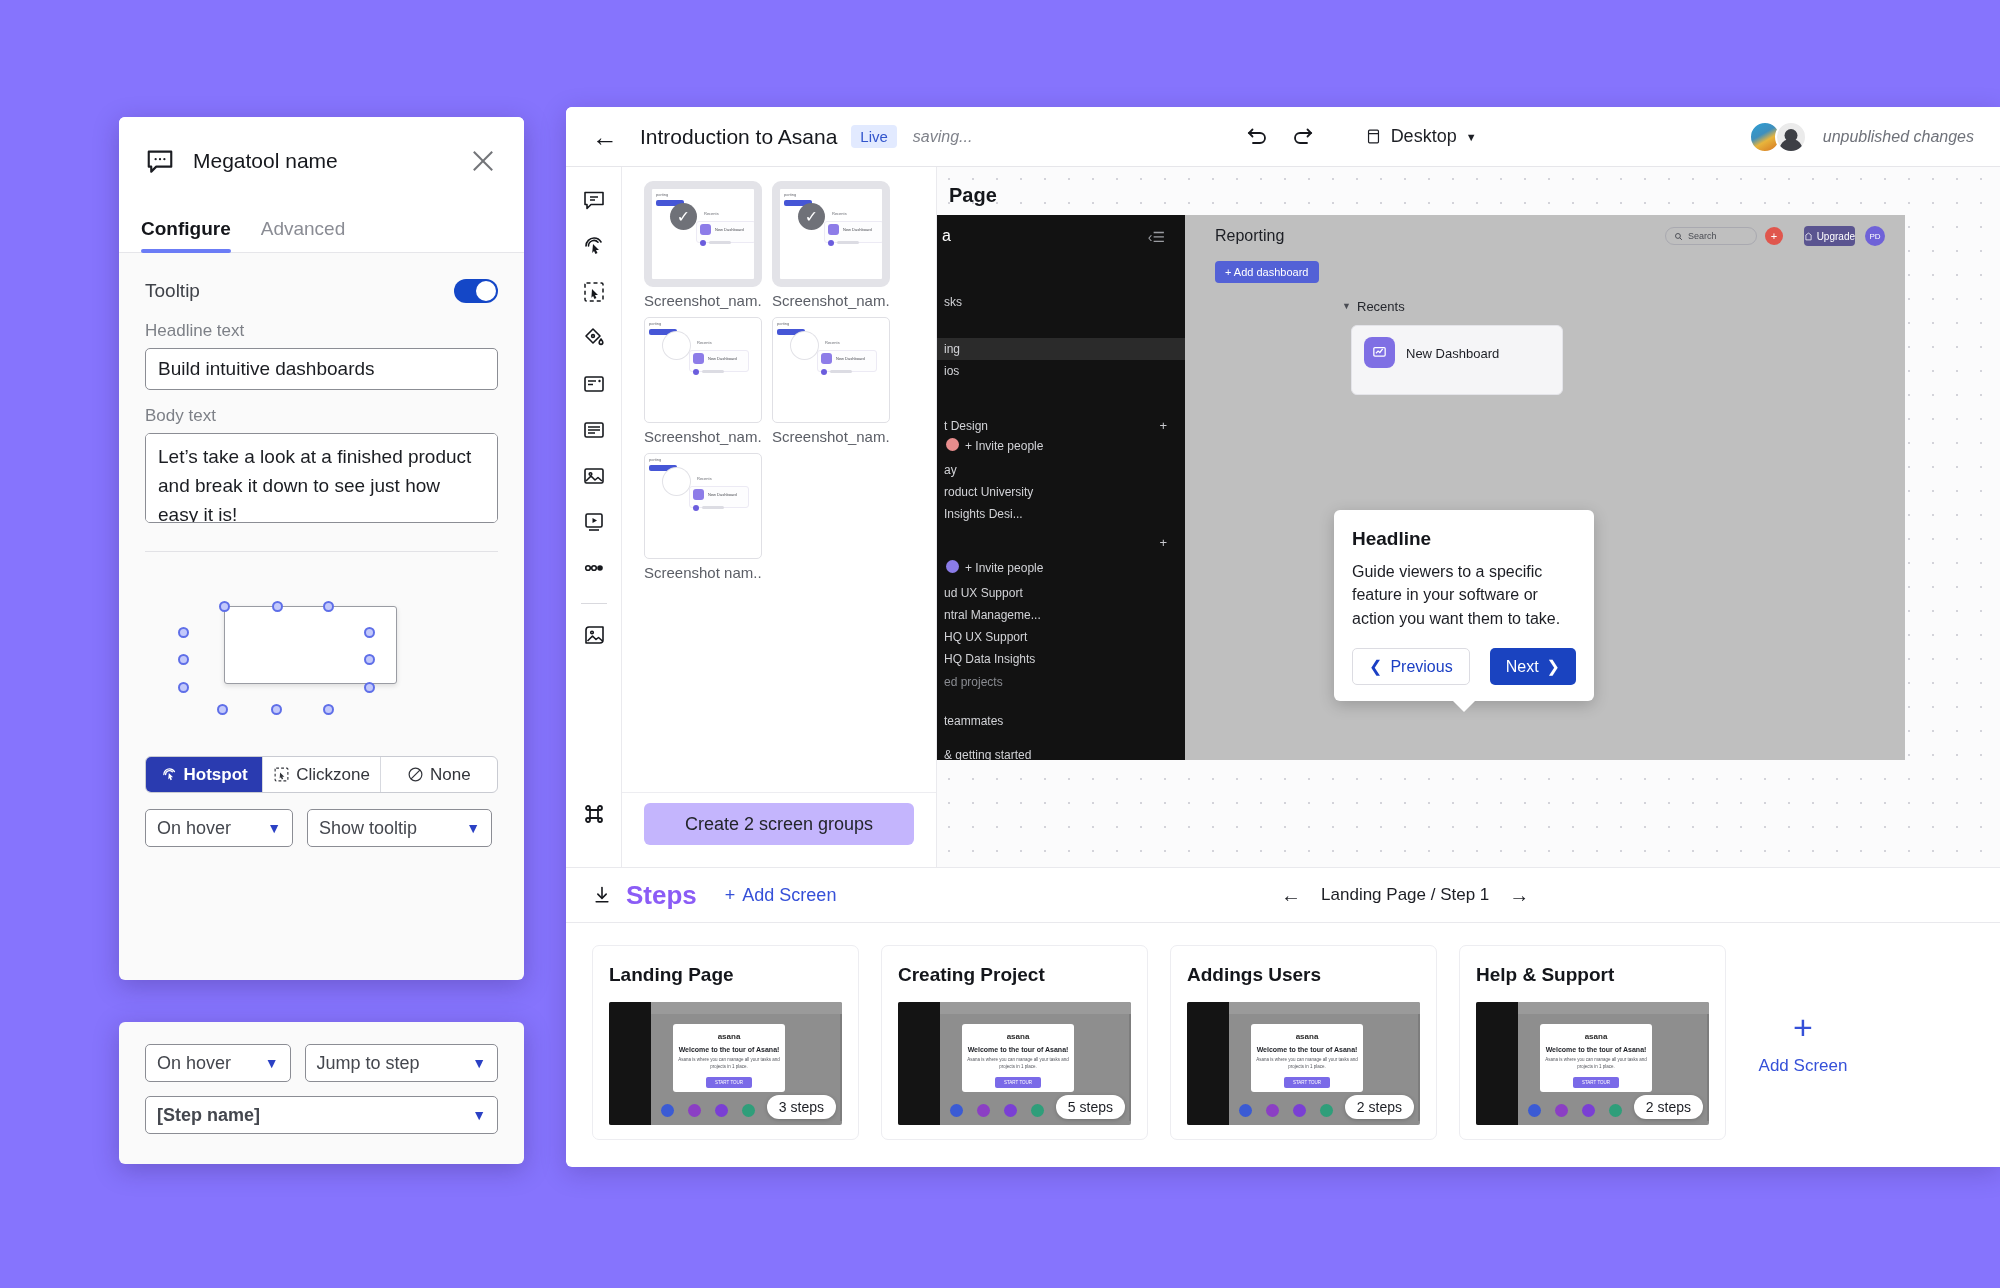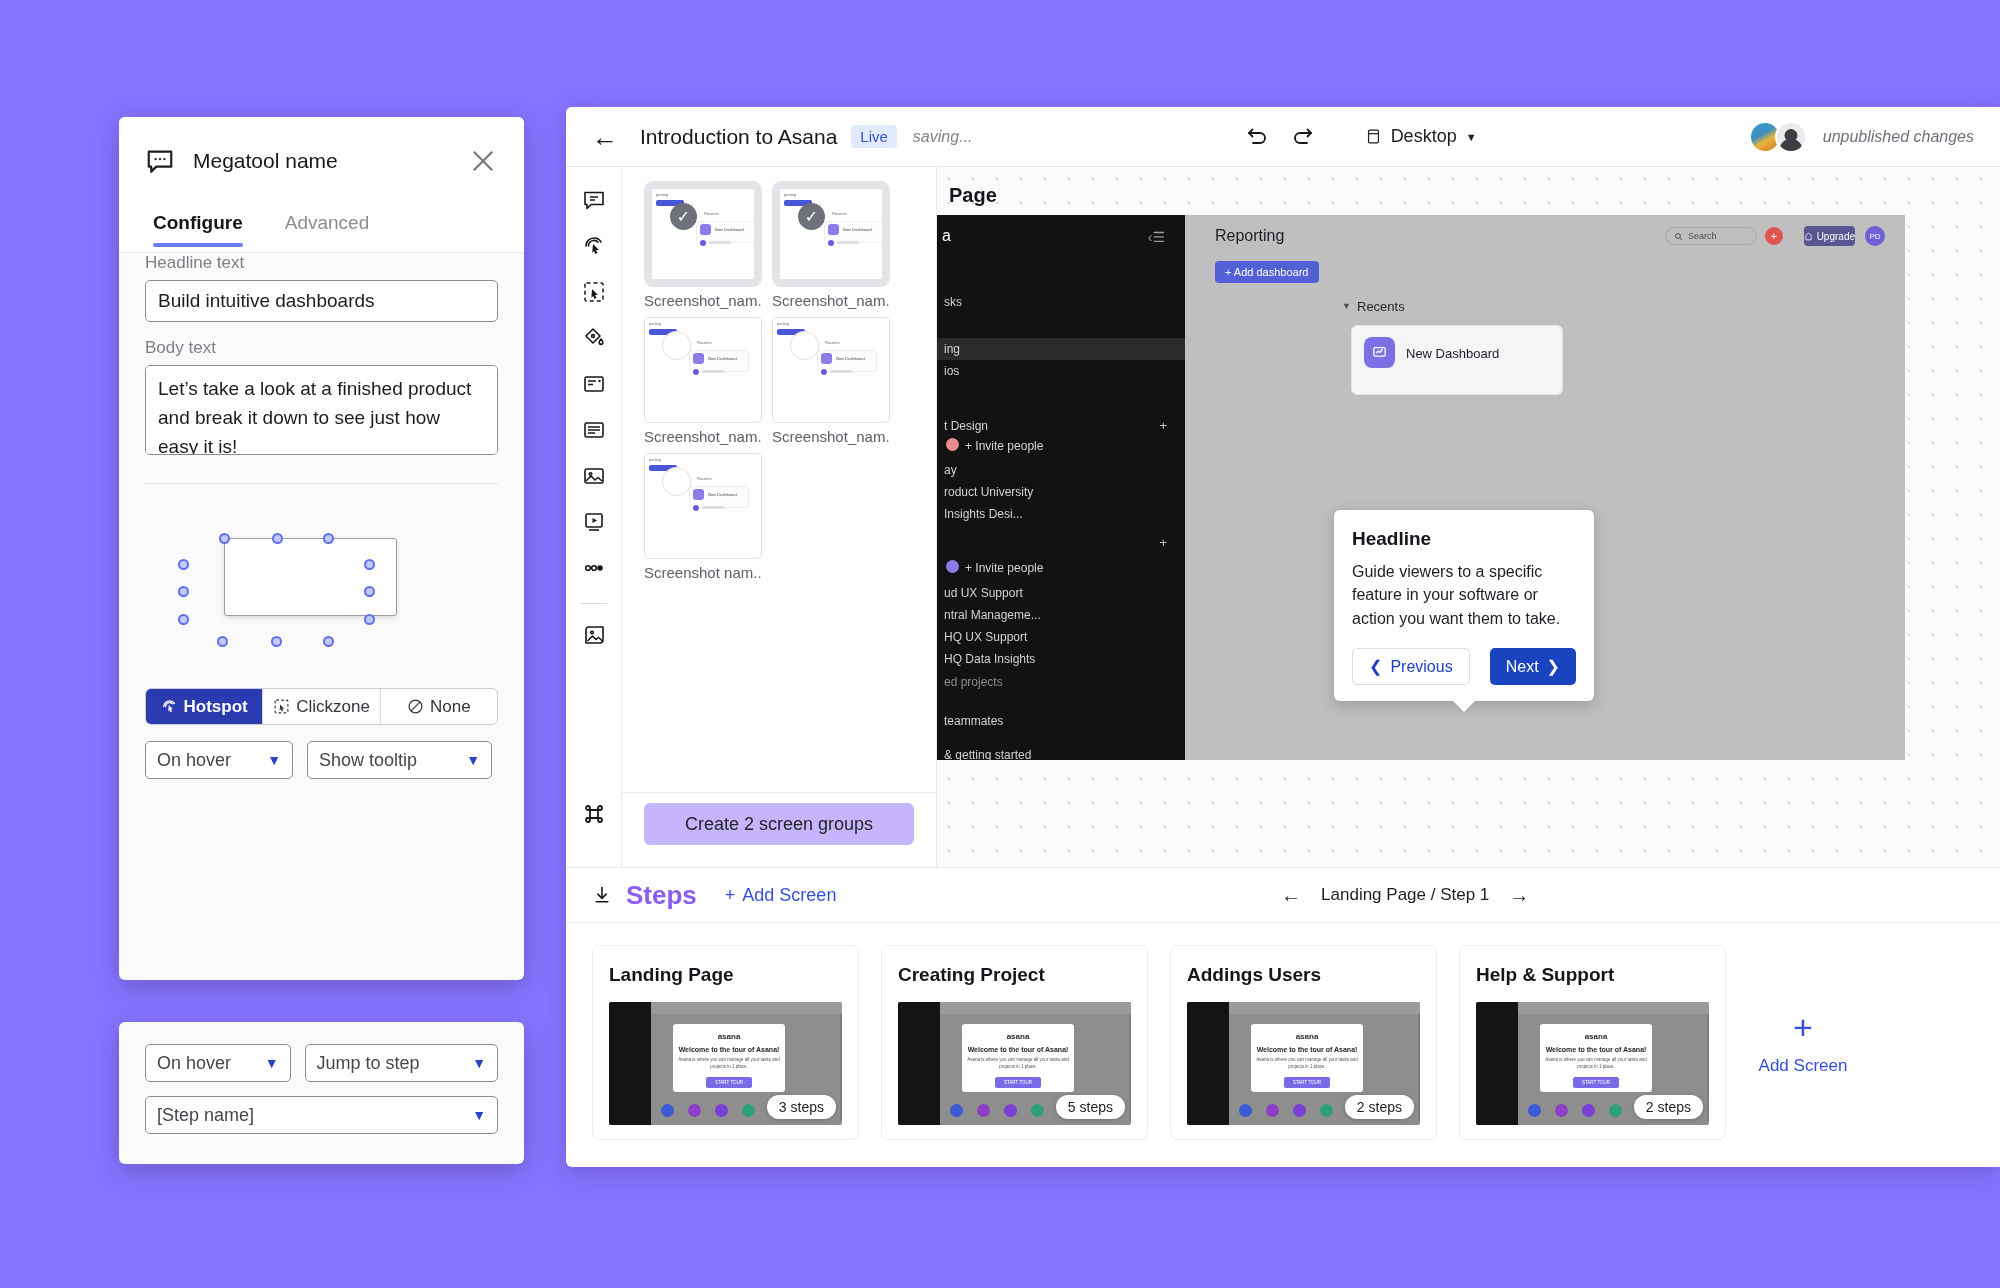--- a/index.html
+++ b/index.html
@@ -30,22 +30,22 @@
     width: 30px; height: 30px; position: relative; cursor: pointer; opacity: .72;
   }
   .close-x:before, .close-x:after {
     content: ""; position: absolute; left: 2px; top: 14px; width: 26px; height: 2px;
     background: #3d3f45;
   }
   .close-x:before { transform: rotate(45deg); }
   .close-x:after  { transform: rotate(-45deg); }
 
   .cfg-tabs {
-    background: #fff; display: flex; padding: 0 34px; gap: 42px;
-    border-bottom: 1px solid #e6e6ea; height: 48px; align-items: center;
+    background: #fff; display: flex; padding: 0 22px; gap: 30px;
+    border-bottom: 1px solid #e6e6ea; height: 48px; align-items: flex-end;
   }
   .cfg-tab {
     font-size: 19px; color: #8a8c94; padding-bottom: 12px; cursor: pointer;
     position: relative; white-space: nowrap;
   }
   .cfg-tab.active { color: #14161b; font-weight: bold; }
   .cfg-tab.active:after {
     content: ""; position: absolute; left: 0; right: 0; bottom: -1px;
     height: 4px; background: #6b7cf6; border-radius: 2px;
   }
@@ -110,21 +110,21 @@
 
   .ddrow { display: flex; gap: 14px; margin-top: 16px; }
   .dd {
     border: 1px solid #8b8d94; border-radius: 5px; background: #fff;
     height: 38px; display: flex; align-items: center; justify-content: space-between;
     padding: 0 11px; font-size: 18px; color: #44474e; cursor: pointer; gap: 10px;
   }
   .dd .chev { color: #2b41c4; font-size: 14px; line-height: 1; }
   .dd-hover { width: 148px; }
   .dd-action { width: 185px; }
-  .dd-full { width: 100%; margin-top: 14px; }
+  .dd-full { width: 100%; margin-top: 14px; font-weight: bold; }
 
   
   .cfg-panel2 {
     position: absolute; left: 119px; top: 1022px;
     width: 405px; height: 142px;
     background: #fafafa; border-radius: 6px;
     box-shadow: 0 6px 26px rgba(40,20,90,.28);
     padding: 22px 26px;
   }
   .cfg-panel2 .ddrow { margin-top: 0; }
@@ -391,20 +391,26 @@
       <div class="cfg-title">Megatool name</div>
       <div class="close-x"></div>
     </div>
 
     <div class="cfg-tabs">
       <div class="cfg-tab active">Configure</div>
       <div class="cfg-tab">Advanced</div>
     </div>
 
     <div class="cfg-body">
+      <div class="row-toggle">
+        <span class="lbl">Tooltip</span>
+        <span class="toggle">
+            <span class="knob"></span>
+          </span>
+      </div>
 
       <div class="field-label">Headline text</div>
       <input class="tinput" value="Build intuitive dashboards" style="">
 
       <div class="gap14"></div>
       <div class="field-label">Body text</div>
       <textarea class="tarea" style="">Let’s take a look at a finished product and break it down to see just how easy it is!</textarea>
 
       <div class="hr"></div>
 

